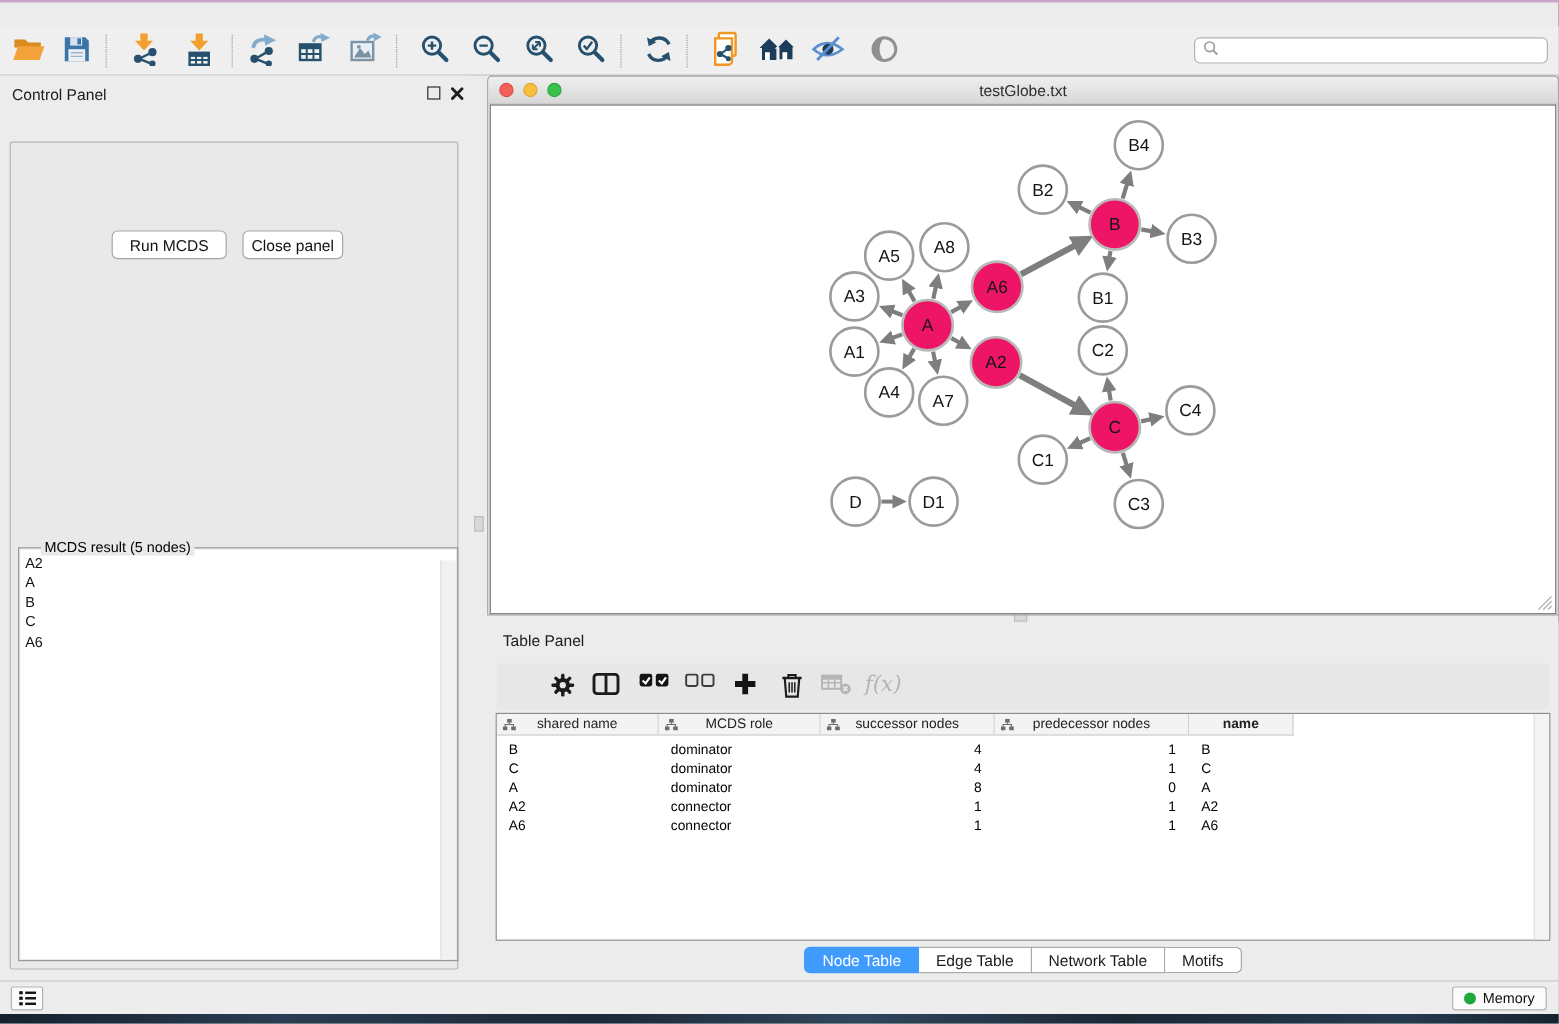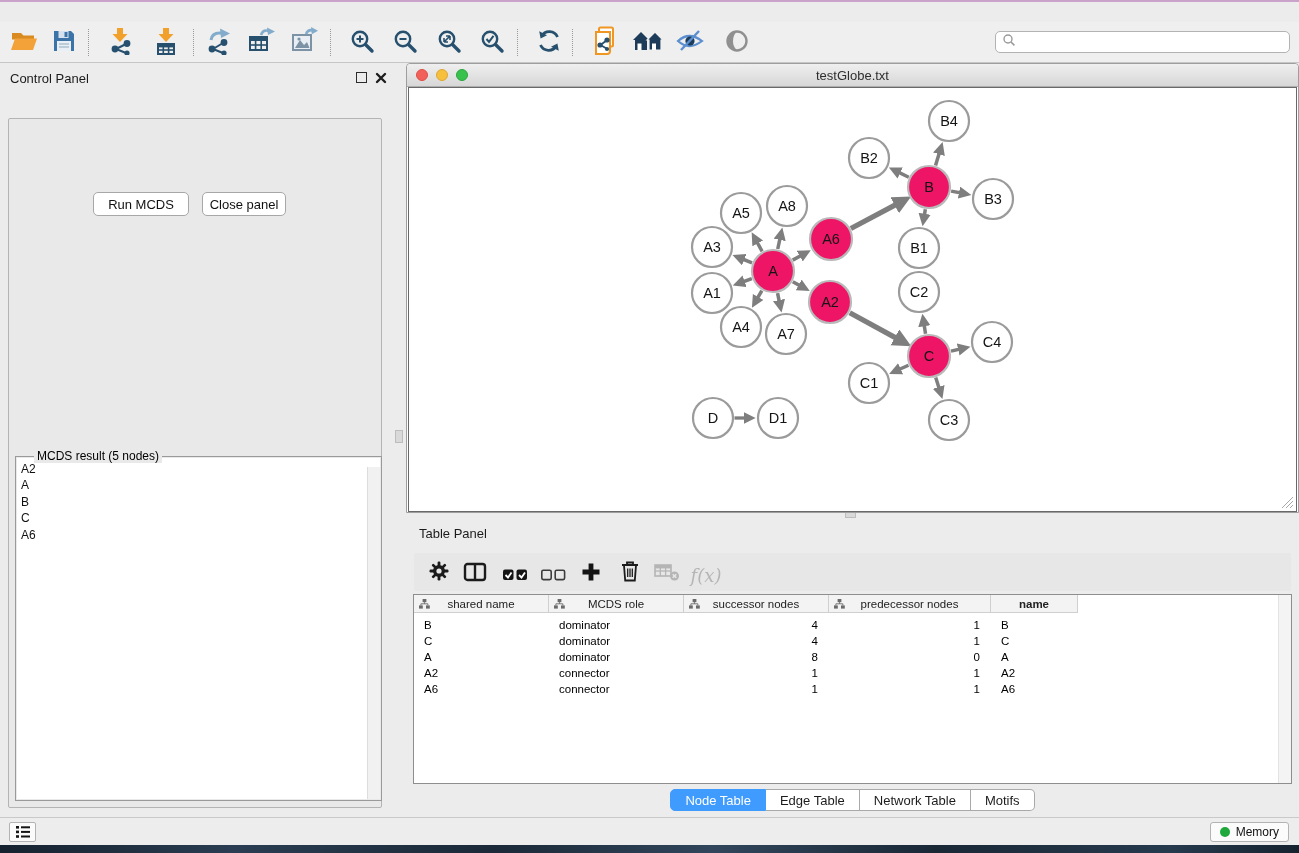--- a/index.html
+++ b/index.html
@@ -90,21 +90,21 @@
     background:#fff; border:1px solid #696969; }
   #graph-svg { display:block; }
   #nw-grip { position:absolute; right:2px; bottom:2px; width:13px; height:13px; }
 
   
   #table-panel { left:406px; top:519px; width:893px; height:298px; background:#ececec; }
   #tp-title { position:absolute; left:13px; top:7px; font-size:13px; color:#1c1c1c; }
   #tp-toolbar { position:absolute; left:8px; top:34px; width:877px; height:38px;
     background:#e7e7e7; border-radius:2px; }
   .tpt-icon { position:absolute; top:7px; width:26px; height:26px; display:flex;
-    align-items:flex-end; justify-content:center; }
+    align-items:flex-start; justify-content:center;margin-left:30px; }
   #fx-label { font-family:"DejaVu Serif", serif; font-style:italic; font-size:18px;
     color:#b5b5b5; }
   #node-table { position:absolute; left:7px; top:75px; width:879px; height:190px;
     background:#fff; border:1px solid #8e8e8e; overflow:hidden; }
   #nt-header { position:absolute; left:0; top:0; height:18px; display:flex; }
   .th { position:relative; height:18px; background:#f3f3f3; border-right:1px solid #cfcfcf;
     border-bottom:1px solid #cfcfcf; font-size:11.5px; color:#222; display:flex;
     align-items:center; justify-content:center; }
   .th .tree-ic { position:absolute; left:5px; top:4px; }
   .tr { position:absolute; left:0; height:16px; display:flex; }

